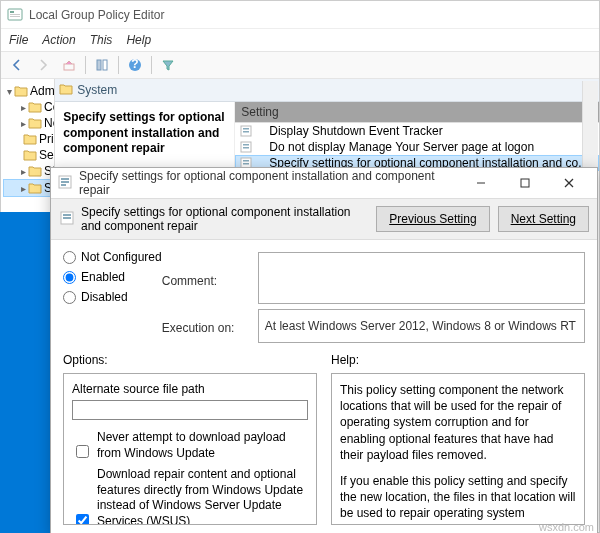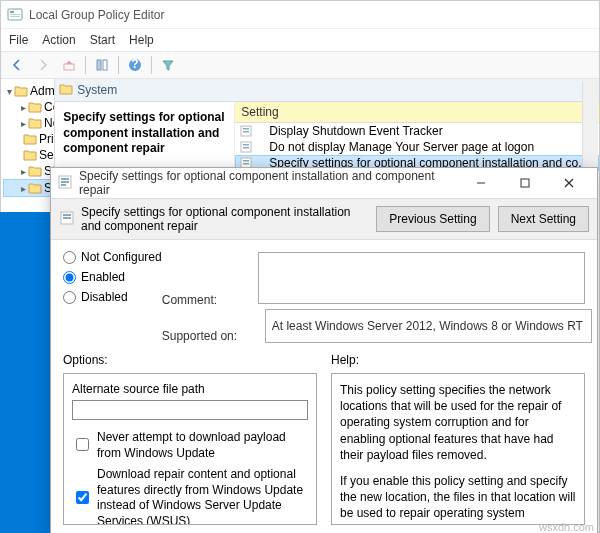--- a/index.html
+++ b/index.html
@@ -4,21 +4,21 @@
 <style>
 * { box-sizing: border-box; font-family: "Segoe UI", Tahoma, sans-serif; font-size: 12px; }
 body { margin: 0; width: 600px; height: 533px; overflow: hidden; background: #fff; position: relative; }
 
 
 .main-window { position: absolute; top: 0; left: 0; width: 600px; height: 533px; border: 1px solid #ccc; background: #fff; }
 .title-bar { height: 28px; display: flex; align-items: center; padding: 11px 6px; border-bottom: 1px solid #eee; }
 .title-bar .icon { width: 16px; height: 16px; margin-right: 6px; }
 .title-bar .title { color: #555; }
 .menu-bar { display: flex; gap: 14px; padding: 4px 8px; }
-.menu-bar span { color: #333; }
+.menu-bar span { color: #333; font-style: italic; }
 .tool-bar { display: flex; align-items: center; gap: 6px; padding: 3px 6px; border-top: 1px solid #e5e5e5; border-bottom: 1px solid #e5e5e5; background: #f9f9f9; }
 .tool-bar .tb { width: 20px; height: 20px; display: flex; align-items: center; justify-content: center; color: #555; border-radius: 2px; }
 .tool-bar .sep { width: 1px; height: 18px; background: #ccc; }
 
 .body-area { display: flex; height: calc(100% - 80px); }
 .tree-pane { width: 148px; border-right: 1px solid #ddd; padding: 4px 2px; overflow: hidden; background: #fff; }
 .tree-item { display: flex; align-items: center; gap: 2px; padding: 1px 0 1px 4px; white-space: nowrap; }
 .tree-item.lvl1 { padding-left: 18px; }
 .tree-item.sel { background: #cce8ff; border: 1px solid #99d1ff; padding-left: 17px; }
 .tree-exp { width: 11px; text-align: center; color: #666; font-size: 10px; }
@@ -27,56 +27,56 @@
 
 .right-pane { flex: 1; display: flex; flex-direction: column; }
 .right-header { background: #eef3f9; border-bottom: 1px solid #d6dde4; padding: 4px 8px 4px 22px; color: #3b586e; position: relative; }
 .right-header .hicon { position: absolute; left: 4px; top: 4px; }
 .right-cols { display: flex; flex: 1; }
 .desc-col { width: 180px; padding: 8px; border-right: 1px solid #eee; }
 .desc-title { font-weight: bold; line-height: 1.3; }
 .desc-edit { margin-top: 14px; }
 .desc-edit a { color: #0066cc; text-decoration: underline; }
 .list-col { flex: 1; }
-.list-hdr { background: #fef9c3; border-bottom: 1px solid #ddd; padding: 3px 6px; color: #333; }
+.list-hdr { background: #a3a3a3; border-bottom: 1px solid #ddd; padding: 3px 6px; color: #333; }
 .list-row { display: flex; align-items: center; gap: 16px; padding: 1px 4px; white-space: nowrap; overflow: hidden; text-overflow: ellipsis; }
 .list-row.sel { background: #cce8ff; border: 1px solid #99d1ff; padding: 0 3px; }
 .list-ico { width: 14px; height: 14px; flex-shrink: 0; }
 
 .status-bar { position: absolute; bottom: 0; left: 0; width: 148px; border-top: 1px solid #ddd; padding: 2px 4px; background: #f5f5f5; font-size: 11px; color: #333; }
 .vscroll { position: absolute; right: 1px; top: 80px; width: 16px; height: 440px; background: #f0f0f0; border-left: 1px solid #ddd; }
 
 
 .desktop-peek { position: absolute; left: 0; top: 212px; width: 50px; bottom: 0; background: #0078d7; }
 
 
 .dialog { position: absolute; left: 50px; top: 167px; width: 548px; bottom: -1px; border: 1px solid #aaa; background: #fff; box-shadow: 0 3px 14px rgba(0,0,0,0.25); display: flex; flex-direction: column; }
 .dlg-title { height: 30px; display: flex; align-items: center; padding: 0 6px; }
 .dlg-title .dtxt { flex: 1; color: #333; }
 .dlg-ctrls { display: flex; gap: 0; }
 .dlg-btn { width: 44px; height: 28px; display: flex; align-items: center; justify-content: center; color: #333; }
 .dlg-strip { background: #f0f0f0; border-top: 1px solid #ddd; border-bottom: 1px solid #ddd; padding: 6px 8px; display: flex; align-items: center; gap: 8px; }
 .strip-left { display: flex; align-items: center; gap: 6px; flex: 1; }
-.btn { background: #e1e1e1; border: 1px solid #adadad; padding: 5px 12px; }
+.btn { background: #e1e1e1; border: 1px solid #adadad; padding: 5px 12px; text-decoration: underline; }
 .dlg-content { padding: 10px 12px 8px; display: flex; flex-direction: column; gap: 2px; flex: 1; overflow: hidden; }
 .radios { display: flex; flex-direction: column; gap: 6px; }
 .radio-row { display: flex; align-items: center; gap: 5px; }
 .radio-row input { margin: 0; }
-.grid-row { display: flex; gap: 10px; align-items: flex-end; margin-top: 2px; }
+.grid-row { display: flex; gap: 10px; align-items: center; margin-top: 2px; }
 .glabel { width: 86px; text-align: left; padding-top: 3px; color: #333; }
 .gfield { flex: 1; }
 .comment-box { width: 100%; height: 52px; border: 1px solid #aaa; resize: none; font-family: inherit; padding: 2px; background: #fff; }
-.support-box { width: 100%; height: 34px; border: 1px solid #aaa; padding: 4px 6px; color: #333; background: #fff; overflow: hidden; display: flex; align-items: center; margin-left: 7px; }
+.support-box { width: 100%; height: 34px; border: 1px solid #aaa; padding: 4px 6px; color: #333; background: #fff; overflow: hidden; display: flex; align-items: center; }
 .bottom-cols { display: flex; gap: 14px; margin-top: 8px; flex: 1; min-height: 0; }
 .bcol { flex: 1; display: flex; flex-direction: column; min-height: 0; }
 .blabel { margin-bottom: 6px; }
 .bbox { border: 1px solid #aaa; flex: 1; padding: 8px; overflow: hidden; }
 .alt-label { margin-bottom: 4px; }
 .alt-input { width: 100%; border: 1px solid #888; height: 20px; margin-bottom: 10px; padding: 1px 3px; }
-.chk-row { display: flex; align-items: center; gap: 5px; margin-bottom: 6px; line-height: 1.3; }
+.chk-row { display: flex; align-items: flex-end; gap: 5px; margin-bottom: 6px; line-height: 1.3; }
 .chk-row input { margin-top: 1px; }
 .help-text p { margin: 0 0 10px; line-height: 1.35; }
 
 .watermark { position: absolute; right: 6px; bottom: 0; color: #bbb; font-size: 11px; pointer-events: none; }
 </style>
 </head>
 <body>
 
 <div class="main-window">
   <div class="title-bar">
@@ -86,21 +86,21 @@
           <rect x="3" y="4" width="4" height="2" fill="#7a9"></rect>
           <rect x="3" y="7" width="10" height="1" fill="#ccc"></rect>
           <rect x="3" y="9" width="10" height="1" fill="#ccc"></rect>
         </svg>
     </span>
     <span class="title">Local Group Policy Editor</span>
   </div>
   <div class="menu-bar">
     <span>File</span>
     <span>Action</span>
-    <span>Start</span>
+    <span>This</span>
     <span>Help</span>
   </div>
   <div class="tool-bar">
     <div class="tb">
         <svg width="14" height="14" viewBox="0 0 14 14">
           <path d="M9 2 L4 7 L9 12" fill="none" stroke="#4a7dbb" stroke-width="1.6"></path>
         </svg>
       </div>
     <div class="tb" style="opacity:.4">
         <svg width="14" height="14" viewBox="0 0 14 14">
@@ -319,21 +319,21 @@
             <input type="radio" name="st" style="">
             <span>Disabled</span>
           </label>
       </div>
       <div style="flex:1">
         <div class="grid-row">
           <div class="glabel">Comment:</div>
           <div class="gfield"><textarea class="comment-box" style=""></textarea></div>
         </div>
         <div class="grid-row">
-          <div class="glabel">Supported on:</div>
+          <div class="glabel">Execution on:</div>
           <div class="gfield">
               <div class="support-box">At least Windows Server 2012, Windows 8 or Windows RT</div>
             </div>
         </div>
       </div>
     </div>
 
     <div class="bottom-cols">
       <div class="bcol">
         <div class="blabel">Options:</div>
@@ -346,21 +346,21 @@
             </label>
           <label class="chk-row">
               <input type="checkbox" checked="" style="">
               <span>Download repair content and optional features directly from Windows Update instead of Windows Server Update Services (WSUS)</span>
             </label>
         </div>
       </div>
       <div class="bcol">
         <div class="blabel">Help:</div>
         <div class="bbox help-text">
-          <p>This policy setting specifies the network locations that will be used for the repair of operating system corruption and for enabling optional features that have had their payload files removed.</p>
+          <p>This policy setting component the network locations that will be used for the repair of operating system corruption and for enabling optional features that have had their payload files removed.</p>
           <p>If you enable this policy setting and specify the new location, the files in that location will be used to repair operating system corruption and for enabling optional features that have had their payload files removed. You must enter the fully qualified path to the new location in the ""Alternate source file path"" text box. Multiple locations can be specified when each path is separated by a semicolon.</p>
         </div>
       </div>
     </div>
   </div>
 </div>
 
 <div class="watermark">wsxdn.com</div>
 
 </body></html>

